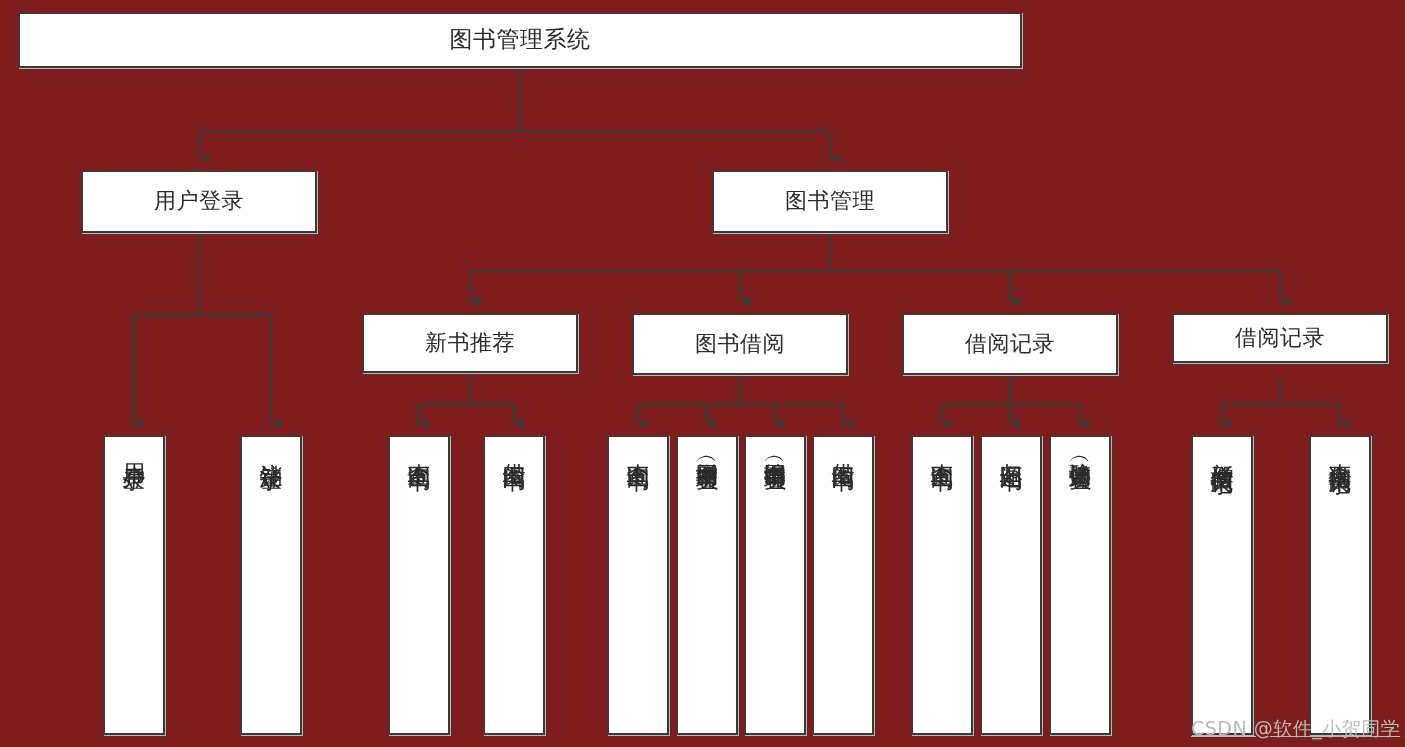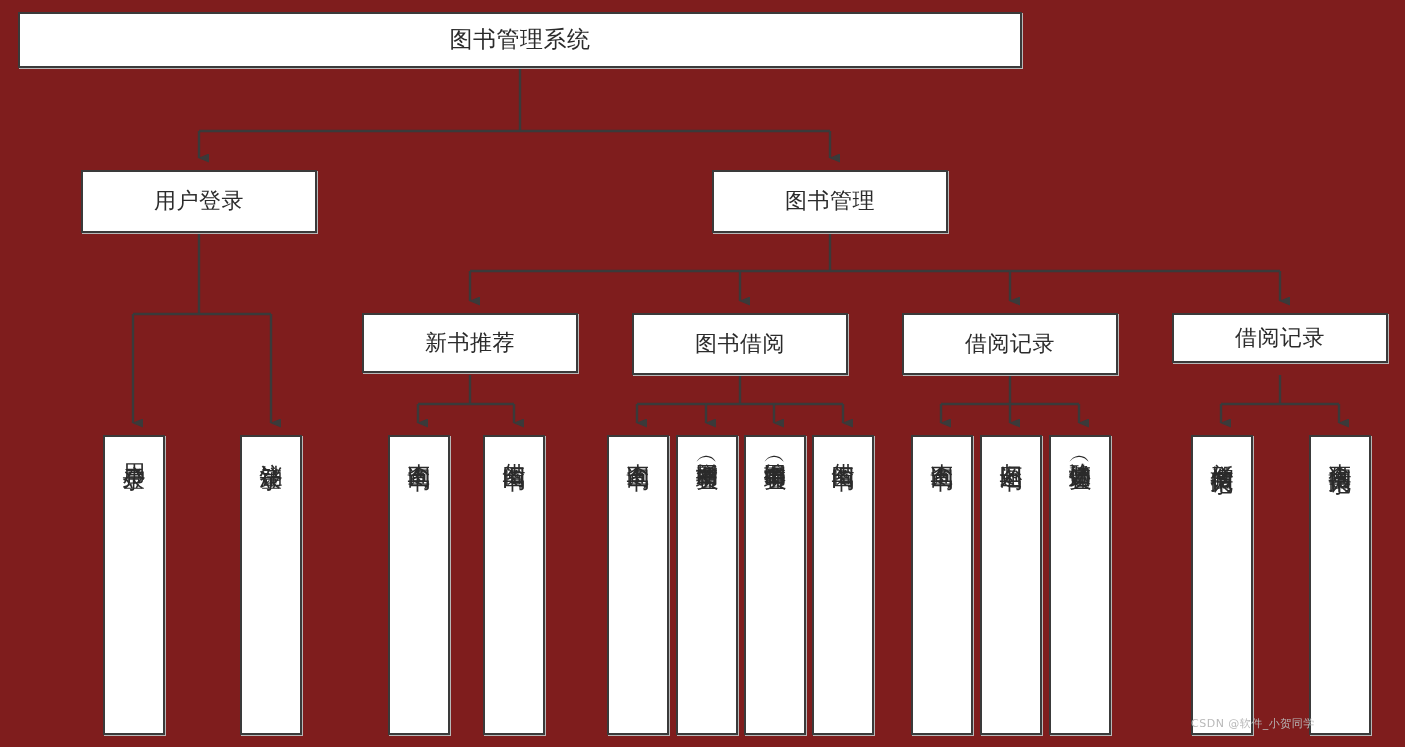--- a/index.html
+++ b/index.html
@@ -65,24 +65,25 @@
     white-space: normal;
     max-height: 100%;
   }
   .node.vert.tall-fit .lbl {
     font-size: 22px;
     letter-spacing: 1px;
   }
   .watermark {
     position: absolute;
     color: #b9b9b9;
-    font-size: 11px;
+    font-size: 19px;
     white-space: nowrap;
     letter-spacing: 0.5px;
     font-family: "DejaVu Sans", "Liberation Sans", sans-serif;
+    text-decoration: underline;
   }
 </style>
 </head>
 <body>
 
 <div id="canvas">
 
   <svg id="edges" viewBox="0 0 1405 747" xmlns="http://www.w3.org/2000/svg">
     <defs>
       <marker id="arw" markerWidth="10" markerHeight="11" refX="4.5" refY="10" orient="auto" markerUnits="userSpaceOnUse">

